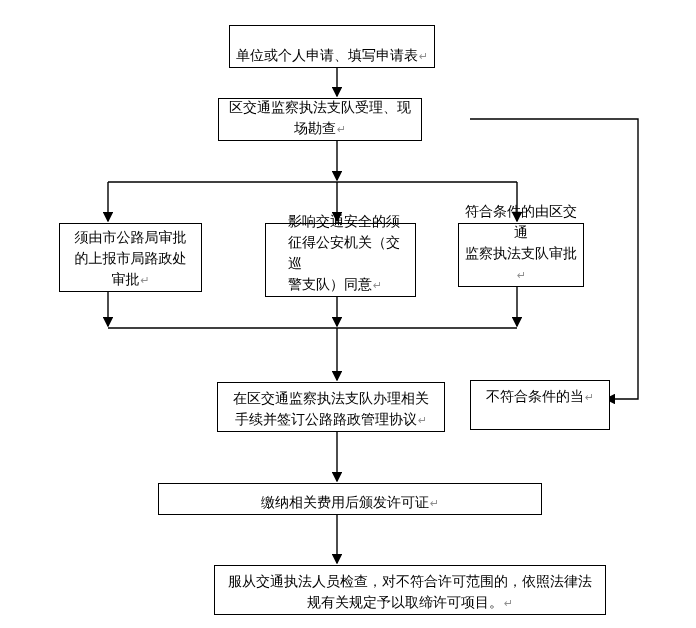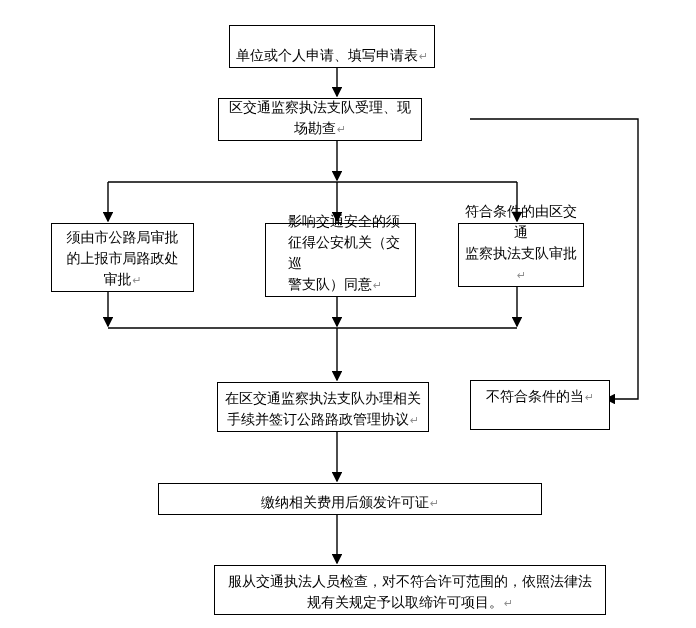--- a/index.html
+++ b/index.html
@@ -44,24 +44,24 @@
   }
   .rm { 
     color: #8f8f8f;
     font-size: 11px;
     white-space: nowrap;
     margin-left: 1px;
   }
   
   .n-apply     { left:229px; top:25px;  width:206px; height:43px; }
   .n-accept    { left:218px; top:98px;  width:204px; height:43px; }
-  .n-city      { left:51px;  top:223px; width:143px; height:69px; }
+  .n-city      { left:59px;  top:223px; width:143px; height:69px; }
   .n-police    { left:265px; top:223px; width:151px; height:74px; justify-content:flex-start; padding-left:18px; }
   .n-district  { left:458px; top:223px; width:126px; height:64px; }
-  .n-agreement { left:217px; top:382px; width:212px; height:50px; }
+  .n-agreement { left:217px; top:382px; width:228px; height:50px; }
   .n-reject    { left:470px; top:380px; width:140px; height:50px; }
   .n-fee       { left:158px; top:483px; width:384px; height:32px; }
   .n-inspect   { left:166px; top:565px; width:392px; height:50px;margin-left:48px; }
 </style>
 </head>
 <body>
 
 <div class="canvas">
 
   <svg class="connectors" viewBox="0 0 696 628" xmlns="http://www.w3.org/2000/svg">

